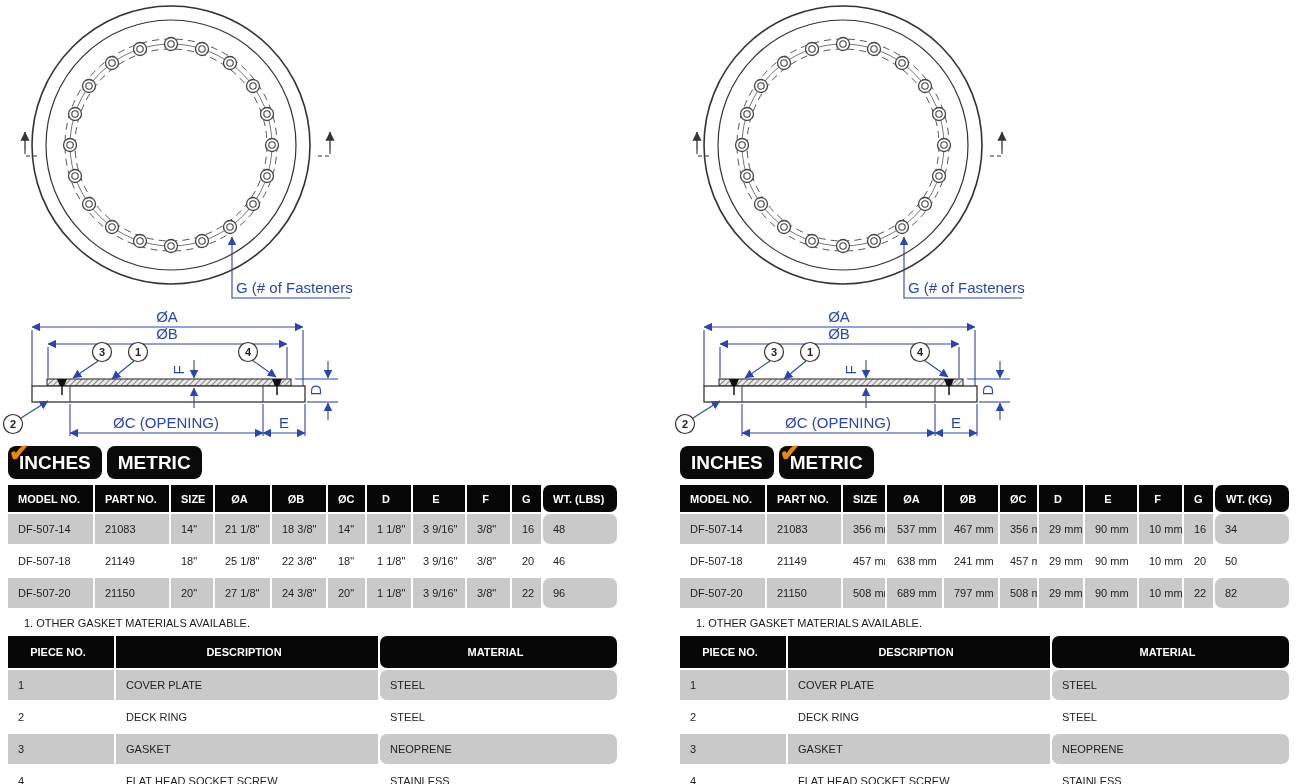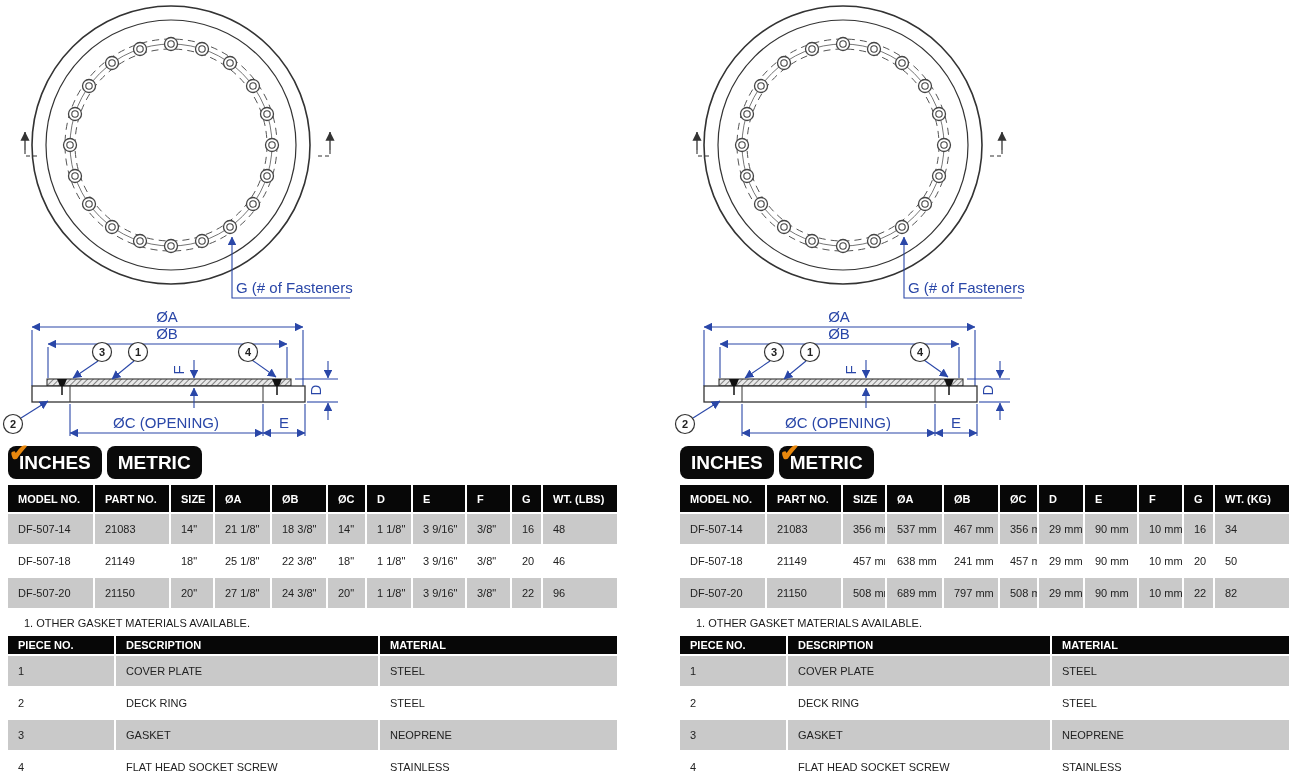--- a/index.html
+++ b/index.html
@@ -25,29 +25,29 @@
     font-size:19px; padding:0 11px; height:33px; cursor:pointer;
   }
   .tab .check {
     position:absolute; left:1px; top:-5px; color:#e8880e;
     font-size:24px; font-weight:bold; line-height:1;
   }
 
   
   table { border-collapse:separate; border-spacing:0 2px; table-layout:fixed;
           width:609px; font-size:11px; color:#222; }
-  th { background:#070707; color:#fff; text-align:left; font-weight:bold;
+  th { background:#070707; color:#fff; text-align:center; font-weight:bold;
        height:27px; padding:0 16px 0 10px; border-right:2px solid #fff;
        font-size:11px; white-space:nowrap; overflow:hidden; }
   td { height:30px; padding:0 0 0 10px; border-right:2px solid #fff;
        white-space:nowrap; overflow:hidden; }
-  th:last-child, td:last-child { border-right:0; }
+  th:last-child, td:last-child { border-right:0;border-radius:7px; }
   tbody tr:nth-child(odd) td  { background:#c9c9c9; }
   tbody tr:nth-child(even) td { background:#ffffff; }
-  .parts-table th { height:18px; }
+  .parts-table th { height:32px; }
 
   .note { font-size:11px; margin:7px 0 5px 16px; color:#1a1a1a; }
 
   
   .geom  { stroke:#333; fill:none; }
   .dim   { stroke:#2a47a8; fill:none; stroke-width:1.1; }
   .dimtxt{ fill:#2a47a8; font-size:15px; }
   .baltxt{ fill:#222; font-size:11px; font-weight:bold; text-anchor:middle; }
 </style>
 </head>

